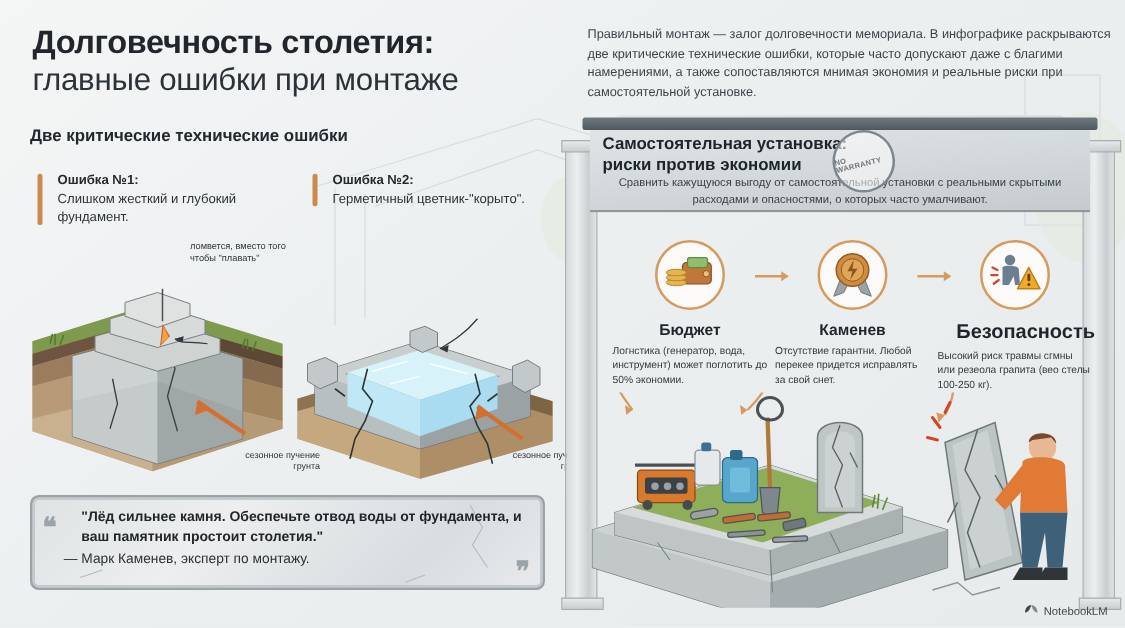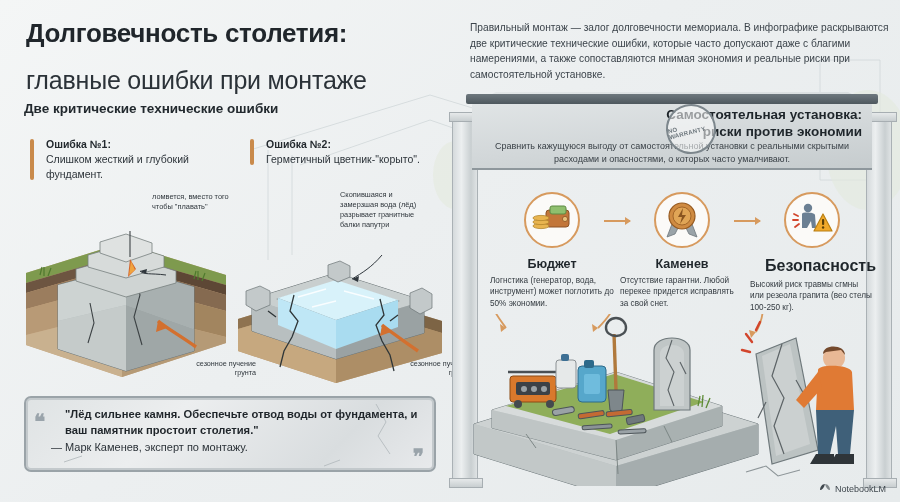--- a/index.html
+++ b/index.html
@@ -11,21 +11,21 @@
   }
   #page { position:absolute; inset:0;
     background:linear-gradient(140deg,#f4f6f6 0%,#eceff0 45%,#e7ebec 100%); }
 
   
   .bg-art { position:absolute; inset:0; pointer-events:none; }
 
   
   .title-wrap { position:absolute; left:26px; top:18px; width:420px; }
   .title-l1 { font-size:26px; font-weight:bold; color:#20262b; letter-spacing:-.3px; }
-  .title-l2 { font-size:25px; font-weight:normal; color:#2b3238; letter-spacing:-.2px; margin-top:17px; }
+  .title-l2 { font-size:25px; font-weight:normal; color:#2b3238; letter-spacing:-.2px; margin-top:1px; }
 
   .intro { position:absolute; left:470px; top:20px; width:420px;
     font-size:10.2px; line-height:1.52; color:#3c444b; }
 
   
   .sec-head { position:absolute; left:24px; top:101px; font-size:13.5px;
     font-weight:bold; color:#22292e;text-align:right; }
 
   .err { position:absolute; top:137px; padding-left:16px; }
   .err::before { content:""; position:absolute; left:0; top:2px; bottom:2px;
@@ -65,21 +65,21 @@
 
   
   .panel { position:absolute; left:452px; top:92px; width:440px; height:396px; }
 
   .pediment { position:absolute; left:20px; top:0; width:400px; height:78px;
     background:linear-gradient(175deg,#e3e7e8 0%,#d2d7d9 60%,#c6ccce 100%);
     clip-path:polygon(6% 0, 94% 0, 100% 16%, 100% 100%, 0 100%, 0 16%);
     border-bottom:2px solid #8e979c; }
   .ped-top { position:absolute; left:14px; top:2px; width:412px; height:10px;
     background:linear-gradient(180deg,#6e787e,#4e585e); border-radius:2px; }
-  .panel-h1 { position:absolute; left:30px; top:14px; width:380px; text-align:right;
+  .panel-h1 { position:absolute; left:30px; top:14px; width:380px; text-align:left;
     font-size:13.5px; font-weight:bold; color:#1e252a; line-height:1.28; }
   .panel-sub { position:absolute; left:40px; top:48px; width:360px; text-align:center;
     font-size:9px; color:#3a4147; line-height:1.4; }
 
   .col-l, .col-r { position:absolute; top:20px; width:26px; height:376px;
     background:linear-gradient(90deg,#d5dadc,#eceff0 35%,#c9cfd1 75%,#dfe3e4);
     border-left:1px solid #aab1b5; border-right:1px solid #aab1b5; }
   .col-l { left:0; } .col-r { right:0; }
   .col-cap { position:absolute; width:34px; height:10px; left:-4px;
     background:linear-gradient(180deg,#e6e9ea,#c8ced0); border:1px solid #a7aeb2; }
@@ -144,21 +144,20 @@
   <div class="err err-1">
     <div class="err-t">Ошибка №1:</div>
     <div class="err-d">Слишком жесткий и глубокий фундамент.</div>
   </div>
   <div class="err err-2">
     <div class="err-t">Ошибка №2:</div>
     <div class="err-d">Герметичный цветник-"корыто".</div>
   </div>
 
   <div class="note note-1">ломвется, вместо того чтобы "плавать"</div>
-  <div class="note note-2">Скопившаяся и замерзшая вода (лёд) разрывает гранитные балки папутри</div>
 
   <svg class="diagram dg1" viewBox="0 0 215 160">
 
     <path d="M8 48 L104 18 L208 50 L208 118 L104 152 L8 120 Z" fill="#c8a782"></path>
     <path d="M8 48 L104 18 L208 50 L208 60 L104 30 L8 58 Z" fill="#7e9a4e"></path>
     <path d="M8 58 L104 30 L104 40 L8 68 Z" fill="#6d5541"></path>
     <path d="M104 30 L208 60 L208 70 L104 40 Z" fill="#5d4735"></path>
     <path d="M8 68 L104 40 L104 58 L8 84 Z" fill="#9b7d5e"></path>
     <path d="M104 40 L208 70 L208 86 L104 58 Z" fill="#856a50"></path>
     <path d="M8 84 L104 58 L104 86 L8 110 Z" fill="#b89a76"></path>

